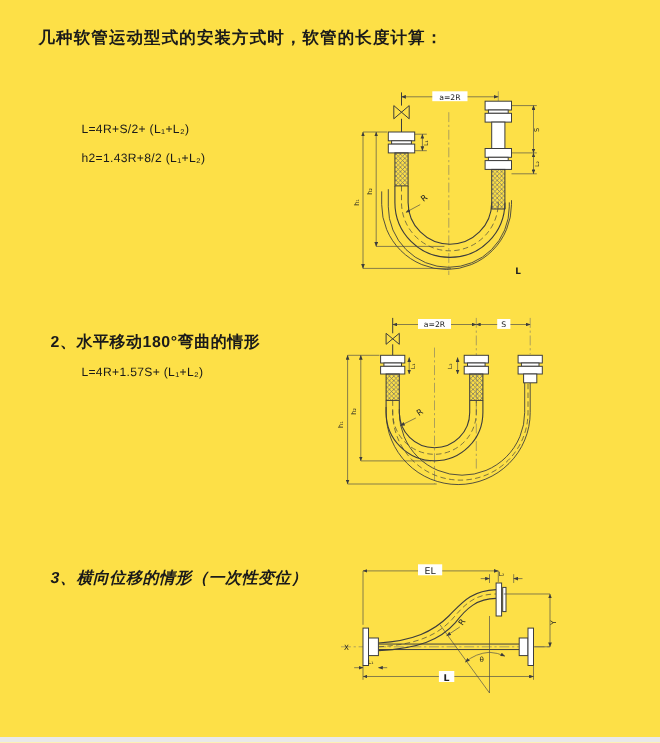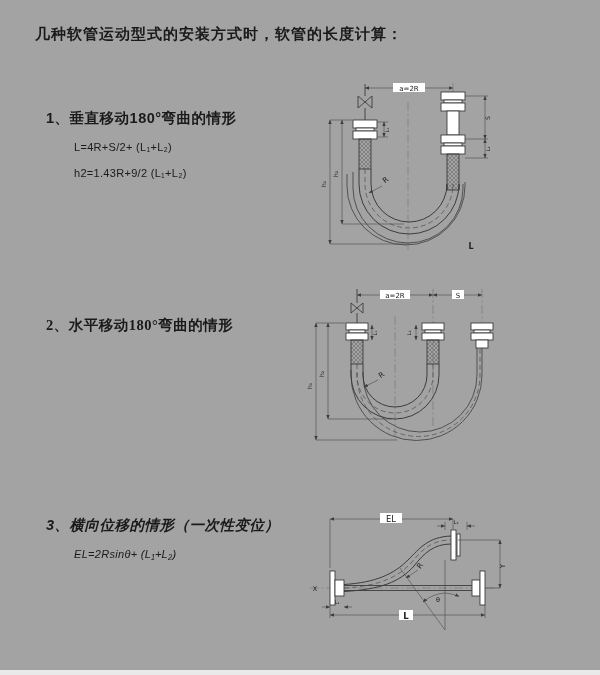--- a/index.html
+++ b/index.html
@@ -1,21 +1,21 @@
 <!DOCTYPE html>
 <html><head>
 <meta charset="utf-8">
 <style>
   html,body{margin:0;padding:0;background:#fff;}
-  .page{position:relative;width:600px;height:675px;background:#a3a3a3;overflow:hidden;
+  .page{position:relative;width:600px;height:675px;background:#fde047;overflow:hidden;
         font-family:"Liberation Sans","DejaVu Sans",sans-serif;color:#1a1a1a;}
   .title{position:absolute;left:35px;top:25px;font-size:15px;font-weight:bold;
          letter-spacing:1px;margin:0;}
   .section{position:absolute;left:46px;width:272px;}
-  #sec1{top:109px;} #sec2{top:316px;font-family:Liberation Serif, serif;} #sec3{top:516px;font-style:italic;}
+  #sec1{top:109px;} #sec2{top:301px;} #sec3{top:516px;font-style:italic;}
   .sec-heading{font-size:14.5px;font-weight:bold;margin:0 0 10px 0;letter-spacing:.5px;}
   .formula{font-size:11px;margin:0 0 8px 28px;line-height:18px;letter-spacing:.3px;}
   .diagram{position:absolute;}
   #dia1{left:308px;top:72px;width:292px;height:192px;}
   #dia2{left:302px;top:278px;width:298px;height:172px;}
   #dia3{left:296px;top:498px;width:304px;height:150px;text-decoration:underline;}
   svg{display:block;font-family:"DejaVu Sans",sans-serif;}
   svg text{fill:#222;}
   .bottom-edge{position:absolute;left:0;bottom:0;width:600px;height:5px;background:#e9e9e9;}
 </style>
@@ -31,23 +31,22 @@
       <marker id="ah" viewBox="0 0 10 8" refX="9.5" refY="4" markerWidth="7" markerHeight="6" orient="auto-start-reverse">
         <path d="M0,0 L10,4 L0,8 z" fill="#3c3c3c"></path>
       </marker>
       <pattern id="braid" patternUnits="userSpaceOnUse" width="4" height="4">
         <path d="M0,0 L4,4 M4,0 L0,4" stroke="#6a6a6a" stroke-width="0.6" fill="none"></path>
       </pattern>
     </defs>
   </svg>
 
   <div class="section" id="sec1">
-    <h2 class="sec-heading">1、垂直移动180°弯曲的情形</h2>
     <p class="formula">L=4R+S/2+ (L₁+L₂)</p>
-    <p class="formula">h2=1.43R+9/2 (L₁+L₂)</p>
+    <p class="formula">h2=1.43R+8/2 (L₁+L₂)</p>
   </div>
 
   <div class="diagram" id="dia1">
     <svg viewBox="0 0 292 192" width="292" height="192">
       <g stroke="#6a6a6a" stroke-width="0.5" stroke-dasharray="9 2.5 2 2.5">
         <line x1="100" y1="30" x2="100" y2="178"></line>
         <line x1="145" y1="11" x2="145" y2="20"></line>
       </g>
       <g stroke="#3c3c3c" stroke-width="1" fill="none">
         <path d="M51,97 L51,112 A50 50 0 0 0 151,112 L151,118"></path>
@@ -99,20 +98,21 @@
       <text x="81" y="58" font-size="5.2" text-anchor="middle" transform="rotate(-90 81 58)">L₁</text>
       <text x="182" y="46" font-size="6" text-anchor="middle" transform="rotate(-90 182 46)">S</text>
       <text x="182" y="77" font-size="5.2" text-anchor="middle" transform="rotate(-90 182 77)">L₂</text>
       <text x="79" y="110" font-size="7.5" text-anchor="middle" transform="rotate(-38 79 110)">R</text>
       <text x="163" y="177" font-size="8" font-weight="bold" text-anchor="middle">L</text>
     </svg>
   </div>
 
   <div class="section" id="sec2">
     <h2 class="sec-heading">2、水平移动180°弯曲的情形</h2>
+    <p class="formula">L=4R+1.57S+ (L₁+L₂)</p>
   </div>
 
   <div class="diagram" id="dia2">
     <svg viewBox="0 0 298 172" width="298" height="172">
       <g stroke="#6a6a6a" stroke-width="0.5" stroke-dasharray="9 2.5 2 2.5">
         <line x1="93" y1="38" x2="93" y2="162"></line>
         <line x1="131" y1="11" x2="131" y2="150"></line>
         <line x1="180" y1="11" x2="180" y2="44"></line>
       </g>
       <g stroke="#3c3c3c" stroke-width="1" fill="none">
@@ -161,21 +161,20 @@
       <text x="10" y="108" font-size="6" text-anchor="middle" transform="rotate(-90 10 108)">h₁</text>
       <text x="22" y="96" font-size="6" text-anchor="middle" transform="rotate(-90 22 96)">h₂</text>
       <text x="75" y="55" font-size="5.2" text-anchor="middle" transform="rotate(-90 75 55)">L₁</text>
       <text x="109" y="55" font-size="5.2" text-anchor="middle" transform="rotate(-90 109 55)">L₂</text>
       <text x="81" y="99" font-size="7.5" text-anchor="middle" transform="rotate(-35 81 99)">R</text>
     </svg>
   </div>
 
   <div class="section" id="sec3">
     <h2 class="sec-heading">3、横向位移的情形（一次性变位）</h2>
-    <p class="formula">EL=2Rsinθ+ (L₁+L₂)</p>
   </div>
 
   <div class="diagram" id="dia3">
     <svg viewBox="0 0 304 150" width="304" height="150">
       <g stroke="#6a6a6a" stroke-width="0.5" stroke-dasharray="9 2.5 2 2.5">
         <line x1="14" y1="90" x2="204" y2="90"></line>
       </g>
       <g stroke="#3c3c3c" stroke-width="1" fill="none">
         <path d="M48,86.5 C80,84.5 98,76 112,62 C124,50 132,39 155,38"></path>
         <path d="M48,93.5 C84,91.5 104,84 118,68 C128,55 138,46 155,46"></path>

